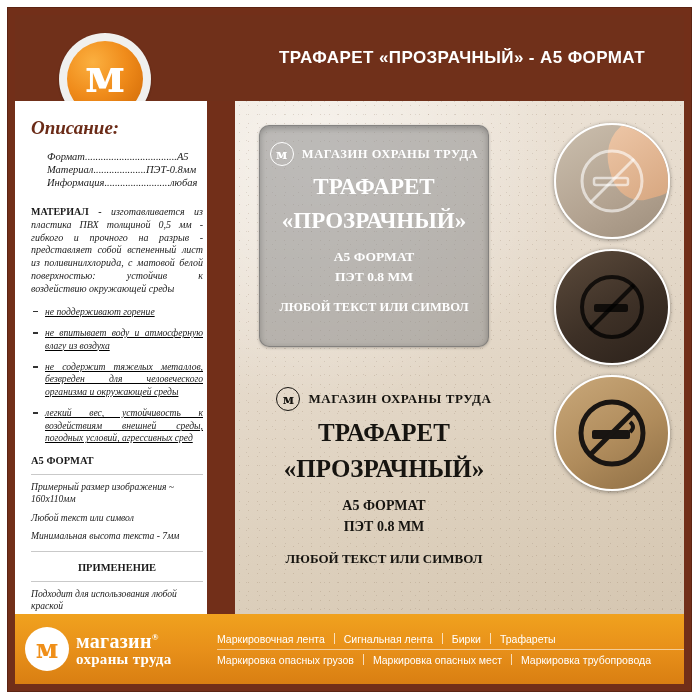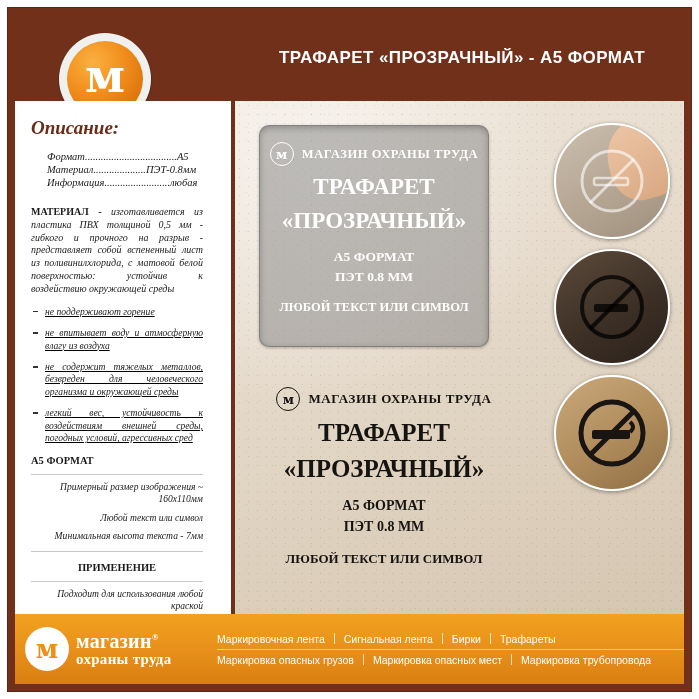--- a/index.html
+++ b/index.html
@@ -59,23 +59,23 @@
     font-size:46px;
     font-weight:bold;
   }
   .logo-inner .m-glyph{
     display:block;
     margin-top:-6px;
     font-family:"DejaVu Serif", serif;
   }
   
   .left-panel{
-    position:absolute;left:8px;top:94px;width:216px;bottom:78px;
+    position:absolute;left:8px;top:94px;width:192px;bottom:78px;
     background:#ffffff;
-    padding:14px 28px 10px 16px;
+    padding:14px 4px 10px 16px;
     box-sizing:border-box;
     overflow:hidden;
   }
   .desc-title{
     color:#6b2b17;
     font-style:italic;
     font-weight:bold;
     font-size:19px;
     margin:2px 0 12px 0;
   }
@@ -121,21 +121,20 @@
     color:#1a1a1a;
     margin:10px 0 5px 0;
   }
   .sub-head.center{text-align:center;}
   .note{
     font-size:9.6px;
     font-style:italic;
     line-height:1.3;
     margin:0 0 6px 0;
     color:#1a1a1a;
-    text-align:right;
   }
   .hr-thin{
     border:0;border-top:1px solid #c9c9c9;
     margin:8px 0 6px 0;
   }
   
   .right-area{
     position:absolute;left:228px;top:94px;right:8px;bottom:78px;
     background:
       radial-gradient(circle at 18% 12%, rgba(255,255,255,.55), rgba(255,255,255,0) 42%),

